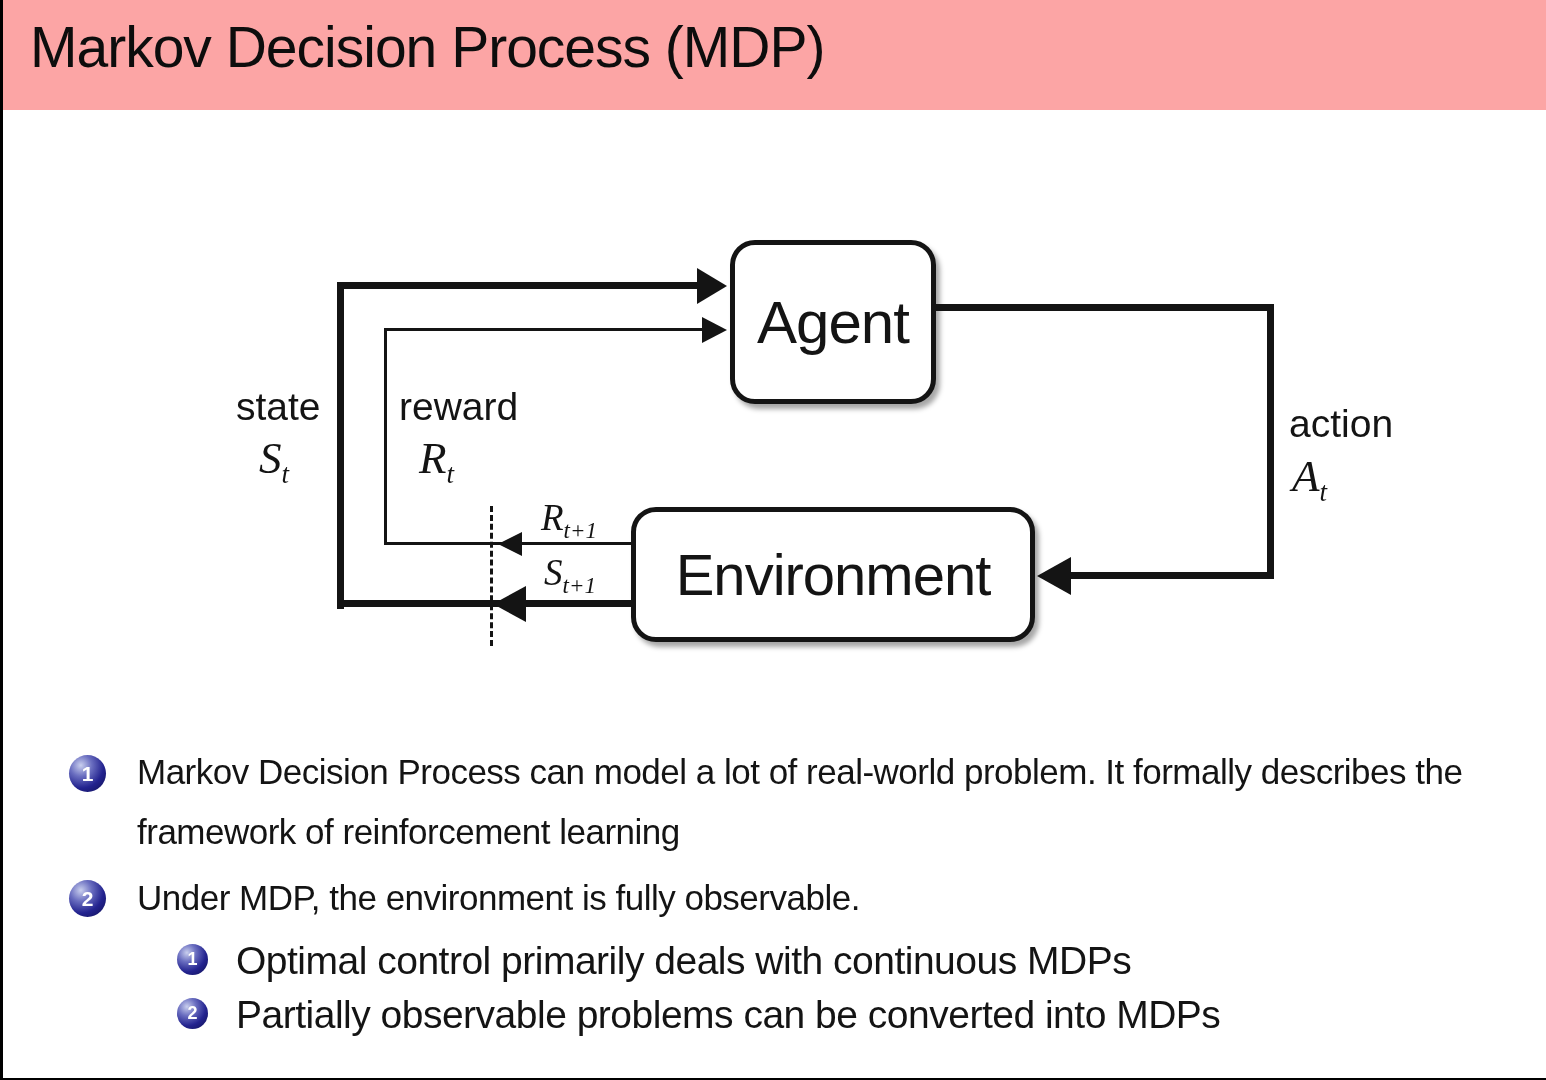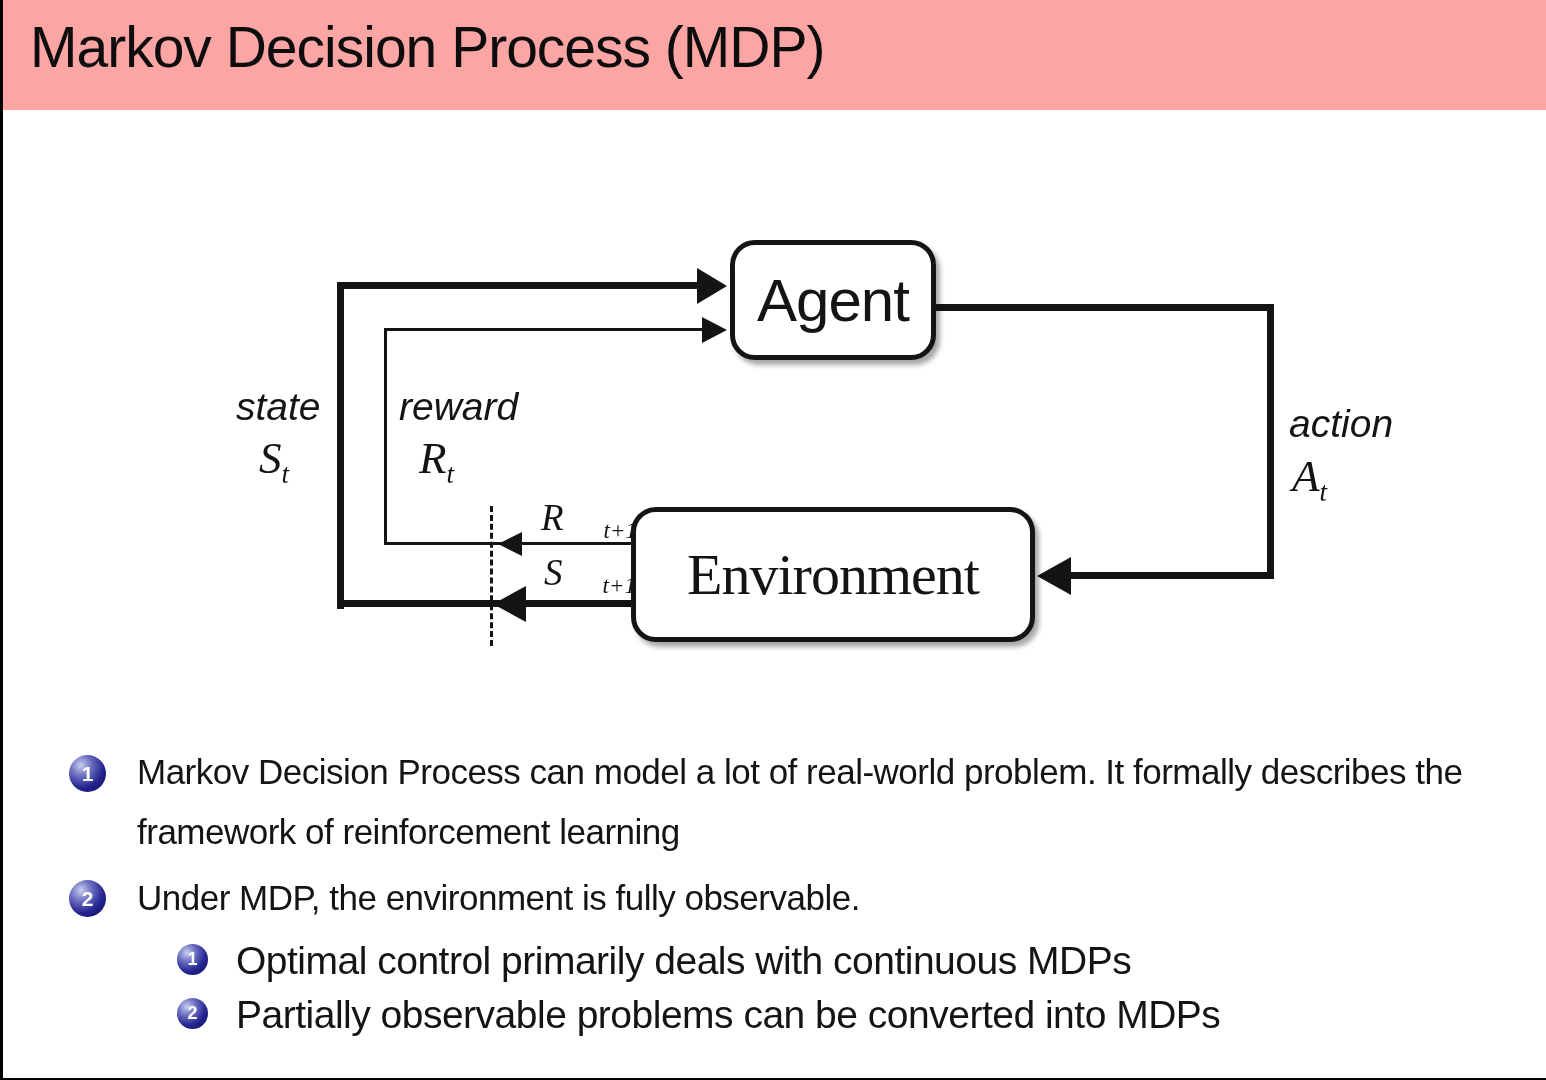--- a/index.html
+++ b/index.html
@@ -13,25 +13,25 @@
 
   
   .ln{position:absolute;background:#141414;}
   .tri{position:absolute;width:0;height:0;border-style:solid;border-color:transparent;}
   .node{
     position:absolute;box-sizing:border-box;border:5px solid #141414;border-radius:25px;
     background:#ffffff;display:flex;align-items:center;justify-content:center;
     box-shadow:4px 5px 5px rgba(0,0,0,0.35);
   }
   .node-label{font-size:60px;letter-spacing:-1px;color:#141414;}
-  .dlabel{position:absolute;font-size:39px;color:#141414;font-style:italic;}
+  .dlabel{position:absolute;font-size:39px;color:#141414;}
   .math{position:absolute;font-family:Liberation Serif, serif;font-style:italic;font-size:45px;color:#141414;}
   .math sub{font-size:27px;font-style:italic;line-height:0;}
   .math.small{font-size:37px;}
-  .math.small sub{font-size:23px;margin-left:40px;}
+  .math.small sub{font-size:23px;}
   .dashed{position:absolute;width:0;border-left:3px dashed #141414;}
 
   
   .ball{
     position:absolute;border-radius:50%;
     background:radial-gradient(circle at 32% 28%, #c9cfee 0%, #6a6ec0 30%, #23238f 62%, #0e0e4e 100%);
     display:flex;align-items:center;justify-content:center;
     color:#ffffff;font-weight:bold;
   }
   .ball.big{width:37px;height:37px;font-size:21px;}
@@ -51,30 +51,30 @@
   <div>
 
     <div class="ln" style="left:334px;top:282px;width:7px;height:327px;"></div>
     <div class="ln" style="left:334px;top:282px;width:362px;height:7px;"></div>
     <div class="tri" style="left:694px;top:268px;border-width:18px 0 18px 30px;border-left-color:#141414;"></div>
 
     <div class="ln" style="left:381px;top:328px;width:3px;height:217px;"></div>
     <div class="ln" style="left:381px;top:328px;width:319px;height:3px;"></div>
     <div class="tri" style="left:699px;top:317px;border-width:13px 0 13px 25px;border-left-color:#141414;"></div>
 
-    <div class="node" style="left:727px;top:240px;width:206px;height:120px;">
+    <div class="node" style="left:727px;top:240px;width:206px;height:164px;">
       <span class="node-label">Agent</span>
     </div>
 
     <div class="ln" style="left:933px;top:304px;width:338px;height:7px;"></div>
     <div class="ln" style="left:1264px;top:304px;width:7px;height:275px;"></div>
     <div class="ln" style="left:1062px;top:572px;width:209px;height:7px;"></div>
     <div class="tri" style="left:1034px;top:557px;border-width:19px 34px 19px 0;border-right-color:#141414;"></div>
 
-    <div class="node" style="left:628px;top:507px;width:404px;height:135px;font-family:Liberation Serif, serif;">
+    <div class="node" style="left:628px;top:507px;width:404px;height:135px;">
       <span class="node-label" style="font-size:58px;">Environment</span>
     </div>
 
     <div class="ln" style="left:381px;top:542px;width:247px;height:3px;"></div>
     <div class="tri" style="left:495px;top:532px;border-width:12px 24px 12px 0;border-right-color:#141414;"></div>
 
     <div class="ln" style="left:334px;top:600px;width:294px;height:7px;"></div>
     <div class="tri" style="left:490px;top:586px;border-width:18px 33px 18px 0;border-right-color:#141414;"></div>
 
     <div class="dashed" style="left:487px;top:506px;height:140px;"></div>

